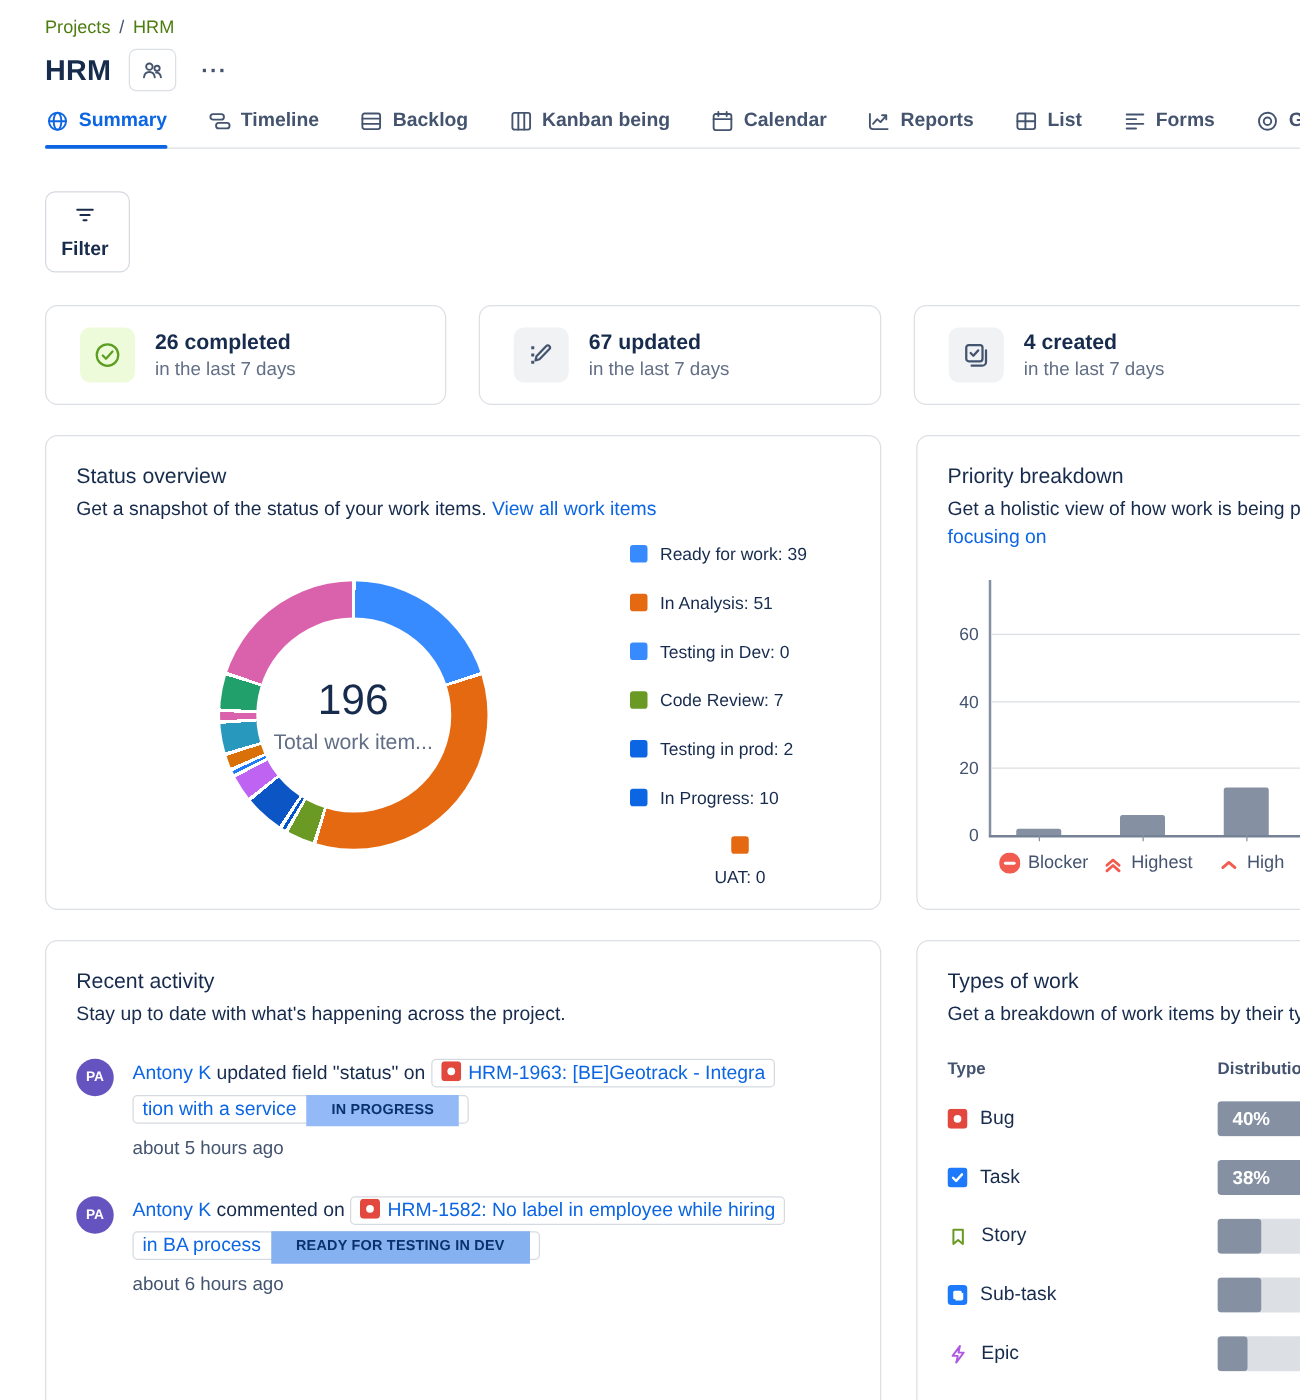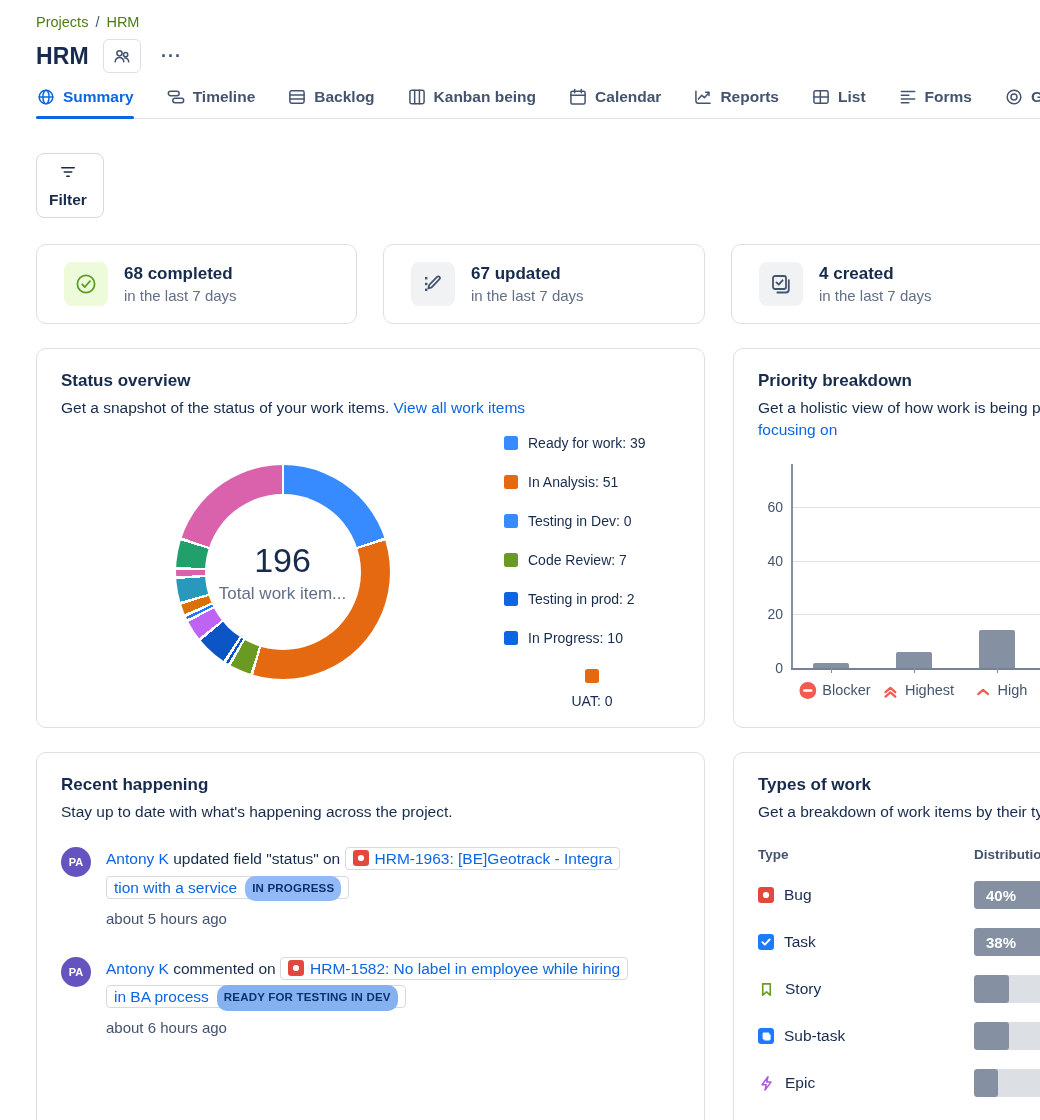--- a/index.html
+++ b/index.html
@@ -31,21 +31,21 @@
   
   .stats-row { margin:26px 0 0 36px; display:flex; gap:26px; }
   .stat-card { height:80px; border:1px solid #DCDFE4; border-radius:10px; display:flex; align-items:center; gap:16px; padding:0 20px 0 27px; flex:0 0 auto; }
   .stat-icon { width:44px; height:44px; border-radius:8px; display:flex; align-items:center; justify-content:center; flex:0 0 auto; }
   .stat-title { font-size:17px; font-weight:700; }
   .stat-sub { font-size:15px; color:#626F86; margin-top:3px; }
 
   
   .row { margin:24px 0 0 36px; display:flex; gap:28px; align-items:stretch; }
   .card { border:1px solid #DCDFE4; border-radius:10px; padding:22px 24px; background:#fff; flex:0 0 auto; }
-  .card h2 { font-size:17px; font-weight:700; margin-bottom:6px; }
+  .card h2 { font-size:17px; font-weight:400; margin-bottom:6px; }
   .card .desc { font-size:15.5px; color:#172B4D; line-height:1.45; }
   .card .desc a, a.link { color:#0C66E4; text-decoration:none; cursor:pointer; }
 
   
   .so-card { width:669px; height:380px; }
   .so-body { display:flex; align-items:center; margin-top:16px; }
   .donut-wrap { flex:1; display:flex; justify-content:center; }
   .donut { width:214px; height:214px; border-radius:50%; position:relative; }
   .donut::after { content:""; position:absolute; inset:29px; background:#fff; border-radius:50%; }
   .donut-center { position:absolute; inset:0; display:flex; flex-direction:column; align-items:center; justify-content:center; z-index:2; }
@@ -73,21 +73,21 @@
   
   .ra-card { width:669px; height:384px; }
   .activity { display:flex; gap:15px; margin-top:22px; }
   .avatar { width:30px; height:30px; border-radius:50%; background:#6554C0; color:#fff; font-size:11px; font-weight:700;
     display:flex; align-items:center; justify-content:center; flex:0 0 auto; margin-top:2px; }
   .act-body { font-size:15.5px; line-height:1.85; }
   .act-body a.user { color:#0C66E4; font-weight:500; text-decoration:none; cursor:pointer; }
   .chip { border:1px solid #D5D9E0; border-radius:4px; padding:2px 7px; white-space:nowrap; background:#fff; }
   .chip a { color:#0C66E4; text-decoration:none; cursor:pointer; }
   .chip .icon { vertical-align:-2px; margin-right:6px; }
-  .badge { display:inline-block; border-radius:10px; padding:2px 7px; font-size:11.5px; font-weight:700;
+  .badge { display:inline-block; border-radius:0; padding:2px 20px; font-size:11.5px; font-weight:700;
     color:#09326C; letter-spacing:.2px; vertical-align:1px;text-align:center; }
   .timestamp { font-size:15px; color:#44546F; margin-top:2px; }
   .comment-box { margin-top:12px; border:1px solid #DCDFE4; border-radius:8px; padding:15px 16px; font-size:15.5px; width:583px; }
 
   
   .tw-card { width:660px; height:384px; }
   .tw-header { display:grid; grid-template-columns:216px 1fr; margin-top:24px; font-size:13.5px; font-weight:700; color:#44546F; }
   .tw-row { display:grid; grid-template-columns:216px 1fr; align-items:center; margin-top:19px; }
   .tw-type { display:flex; align-items:center; gap:10px; font-size:15.5px; }
   .tw-track { height:28px; background:#DCDFE4; border-radius:3px; overflow:hidden; }
@@ -229,21 +229,21 @@
 
 <div class="stats-row" id="stats">
     <div class="stat-card" style="width: 321px;">
       <div class="stat-icon" style="background: rgb(238, 251, 218); color: rgb(91, 158, 33);">
         <svg width="24" height="24" viewBox="0 0 24 24" fill="none" stroke="currentColor" stroke-width="1.8" stroke-linecap="round" stroke-linejoin="round">
           <circle cx="12" cy="12" r="8.6"></circle>
           <path d="M8.2 12.4l2.6 2.6 5.2-5.8"></path>
         </svg>
       </div>
       <div>
-        <div class="stat-title">68 completed</div>
+        <div class="stat-title">26 completed</div>
         <div class="stat-sub">in the last 7 days</div>
       </div>
     </div>
     <div class="stat-card" style="width: 322px;">
       <div class="stat-icon" style="background: rgb(241, 242, 244); color: rgb(68, 84, 111);">
         <svg width="24" height="24" viewBox="0 0 24 24" fill="none" stroke="currentColor" stroke-width="1.8" stroke-linecap="round" stroke-linejoin="round">
           <rect x="4" y="5" width="2.4" height="2.4" fill="currentColor" stroke="none"></rect>
           <rect x="4" y="10.8" width="2.4" height="2.4" fill="currentColor" stroke="none"></rect>
           <rect x="4" y="16.6" width="2.4" height="2.4" fill="currentColor" stroke="none"></rect>
           <path d="M10.6 15.4l7.9-8.2c.65-.68.63-1.76-.05-2.41-.68-.66-1.76-.64-2.41.04L8.2 13l-.8 3.3 3.2-.9z"></path>
@@ -370,21 +370,21 @@
             <span>High</span>
           </div>
         </div>
     </div>
   </div>
 </div>
 
 
 <div class="row">
   <div class="card ra-card">
-    <h2>Recent happening</h2>
+    <h2>Recent activity</h2>
     <div class="desc">Stay up to date with what's happening across the project.</div>
     <div id="activities">
         <div class="activity">
           <div class="avatar">PA</div>
           <div class="act-body">
             <div><a class="user">Antony K</a><span> updated field "status" on </span><span class="chip"><span class="icon">
                   <svg width="16" height="16" viewBox="0 0 16 16">
                     <rect width="16" height="16" rx="3.2" fill="#E2483D"></rect>
                     <circle cx="8" cy="8" r="3.1" fill="#fff"></circle>
                   </svg>

